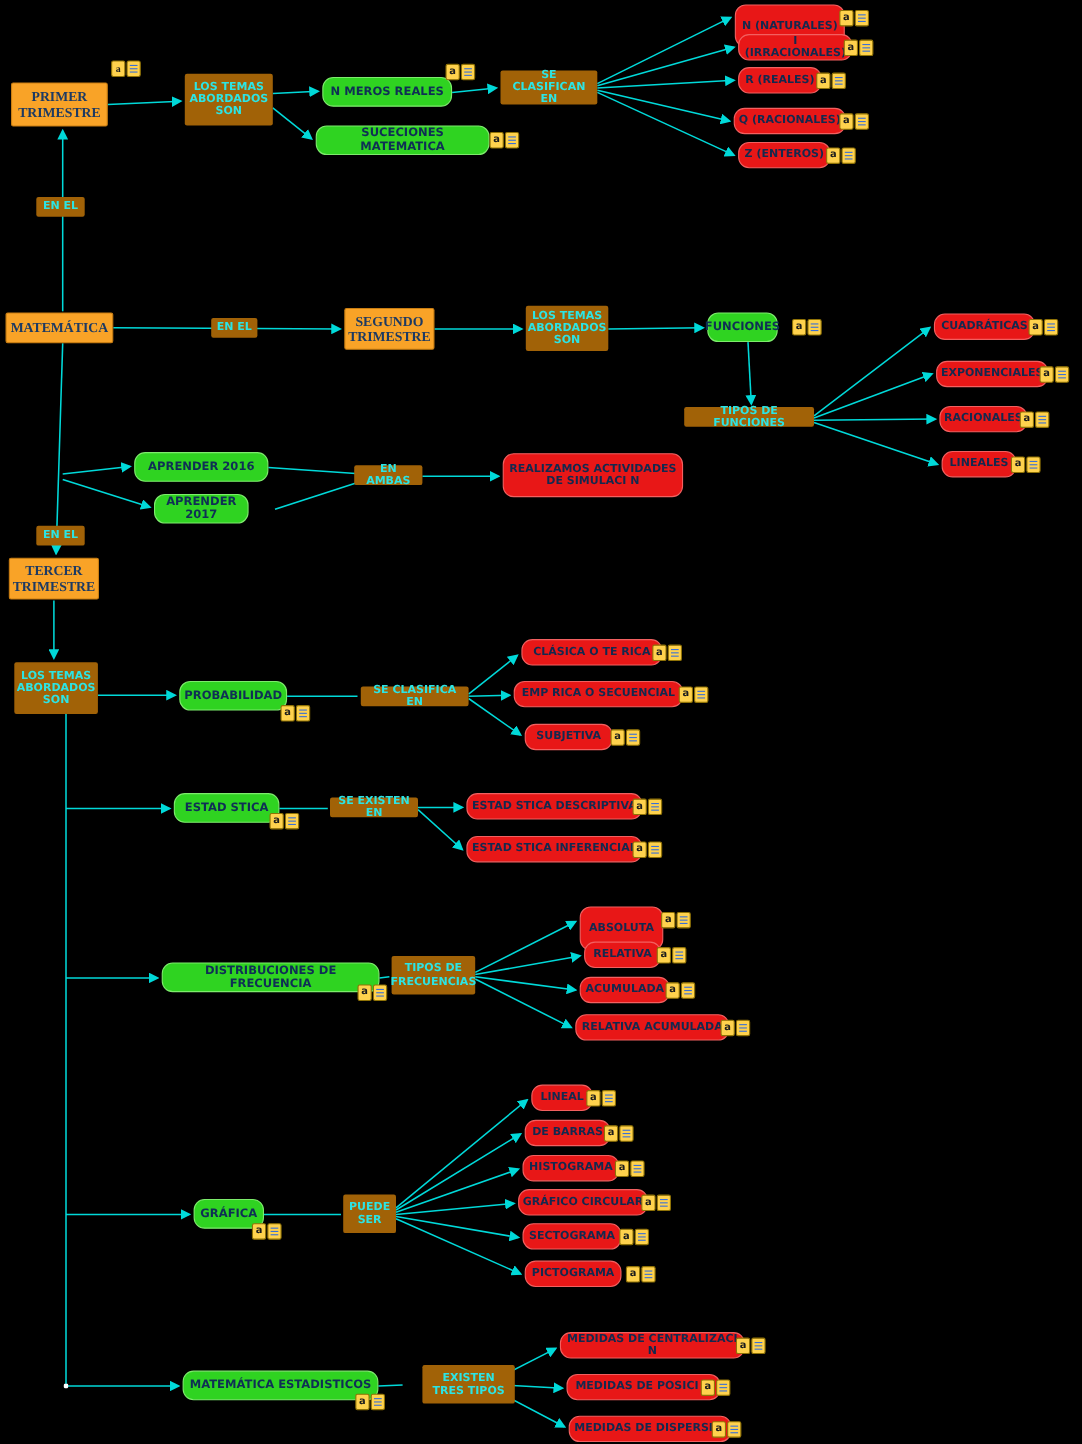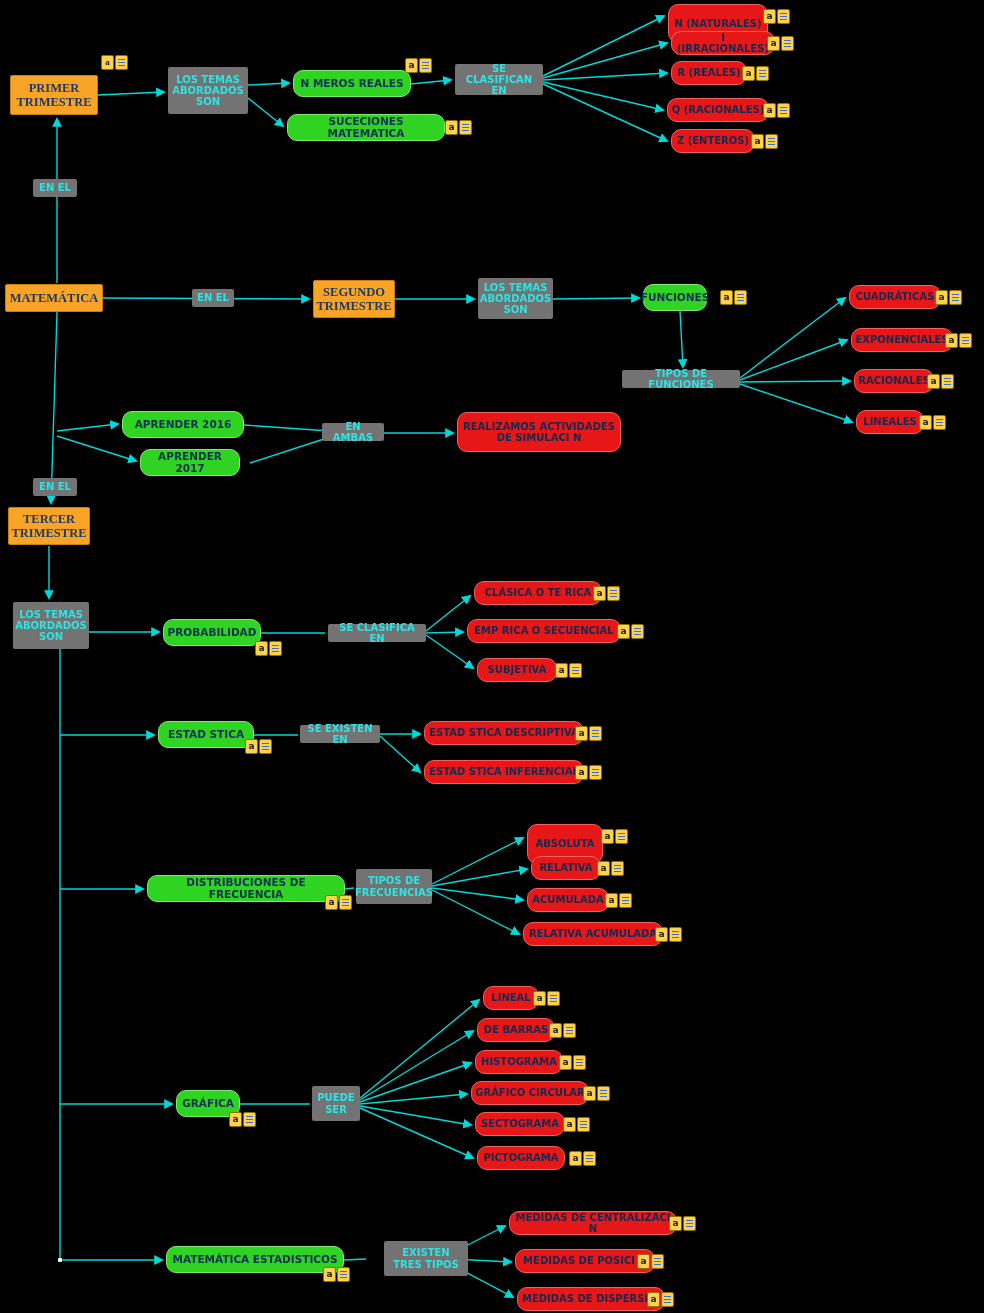--- a/index.html
+++ b/index.html
@@ -4,21 +4,21 @@
 <style>
   *{margin:0;padding:0;box-sizing:border-box}
   html,body{background:#000}
   body{width:984px;height:1313px;position:relative;overflow:hidden;
        font-family:"DejaVu Sans",sans-serif}
   #lines{position:absolute;left:0;top:0;z-index:1}
   .node{position:absolute;z-index:2;display:flex;align-items:center;justify-content:center;
         text-align:center;font-weight:bold;line-height:1.12;padding:1px 3px}
   .orange{background:#f9a327;color:#1d3a63;font-family:"Liberation Serif",serif;
           font-size:12.5px;border:1px solid #c87d12;border-radius:2px}
-  .navy{background:#737373;color:#2ce4e4;font-size:10px;border-radius:2px}
+  .navy{background:#a16207;color:#2ce4e4;font-size:10px;border-radius:2px}
   .green{background:#2fd321;color:#0f2f55;font-size:10.5px;border-radius:10px;border:1px solid #7deb6c}
   .red{background:#e81717;color:#13294f;font-size:10px;border-radius:10px;border:1px solid #f26060}
   .note{position:absolute;display:flex;gap:1px;z-index:3}
   .ni{width:13px;height:15px;background:#ffd24d;border:1px solid #8f7206;border-radius:2px;
       position:relative;font-size:9px;font-weight:bold;color:#1d1d1d;
       display:flex;align-items:center;justify-content:center;line-height:1}
   .ni.lines::before{content:"";position:absolute;left:2px;right:2px;top:3px;height:1px;
       background:#3a6fd8;box-shadow:0 3px 0 #3a6fd8,0 6px 0 #3a6fd8}
   .dot{position:absolute;width:4px;height:4px;background:#fff;z-index:2;border-radius:1px}
 </style>
@@ -198,21 +198,21 @@
 </div>
 <div class="node red" style="left:856px;top:410px;width:68px;height:24px">
   <span>LINEALES</span>
   <span class="note" style="left:62px;top:4px">
     <span class="ni">a</span>
     <span class="ni lines"></span>
   </span>
 </div>
 
 <div class="node green" style="left:122px;top:411px;width:122px;height:27px">APRENDER 2016</div>
-<div class="node green" style="left:140px;top:449px;width:100px;height:27px">APRENDER 2017</div>
+<div class="node green" style="left:140px;top:449px;width:86px;height:27px">APRENDER 2017</div>
 <div class="node navy" style="left:322px;top:423px;width:62px;height:18px">EN AMBAS</div>
 <div class="node red" style="left:457px;top:412px;width:164px;height:40px">REALIZAMOS ACTIVIDADES DE SIMULACI N</div>
 
 <div class="node navy" style="left:33px;top:478px;width:44px;height:18px">EN EL</div>
 <div class="node orange" style="left:8px;top:507px;width:82px;height:38px">TERCER TRIMESTRE</div>
 <div class="node navy" style="left:13px;top:602px;width:76px;height:47px">LOS TEMAS ABORDADOS SON</div>
 
 <div class="node green" style="left:163px;top:619px;width:98px;height:27px">
   <span>PROBABILIDAD</span>
   <span class="note" style="left:91px;top:21px">

